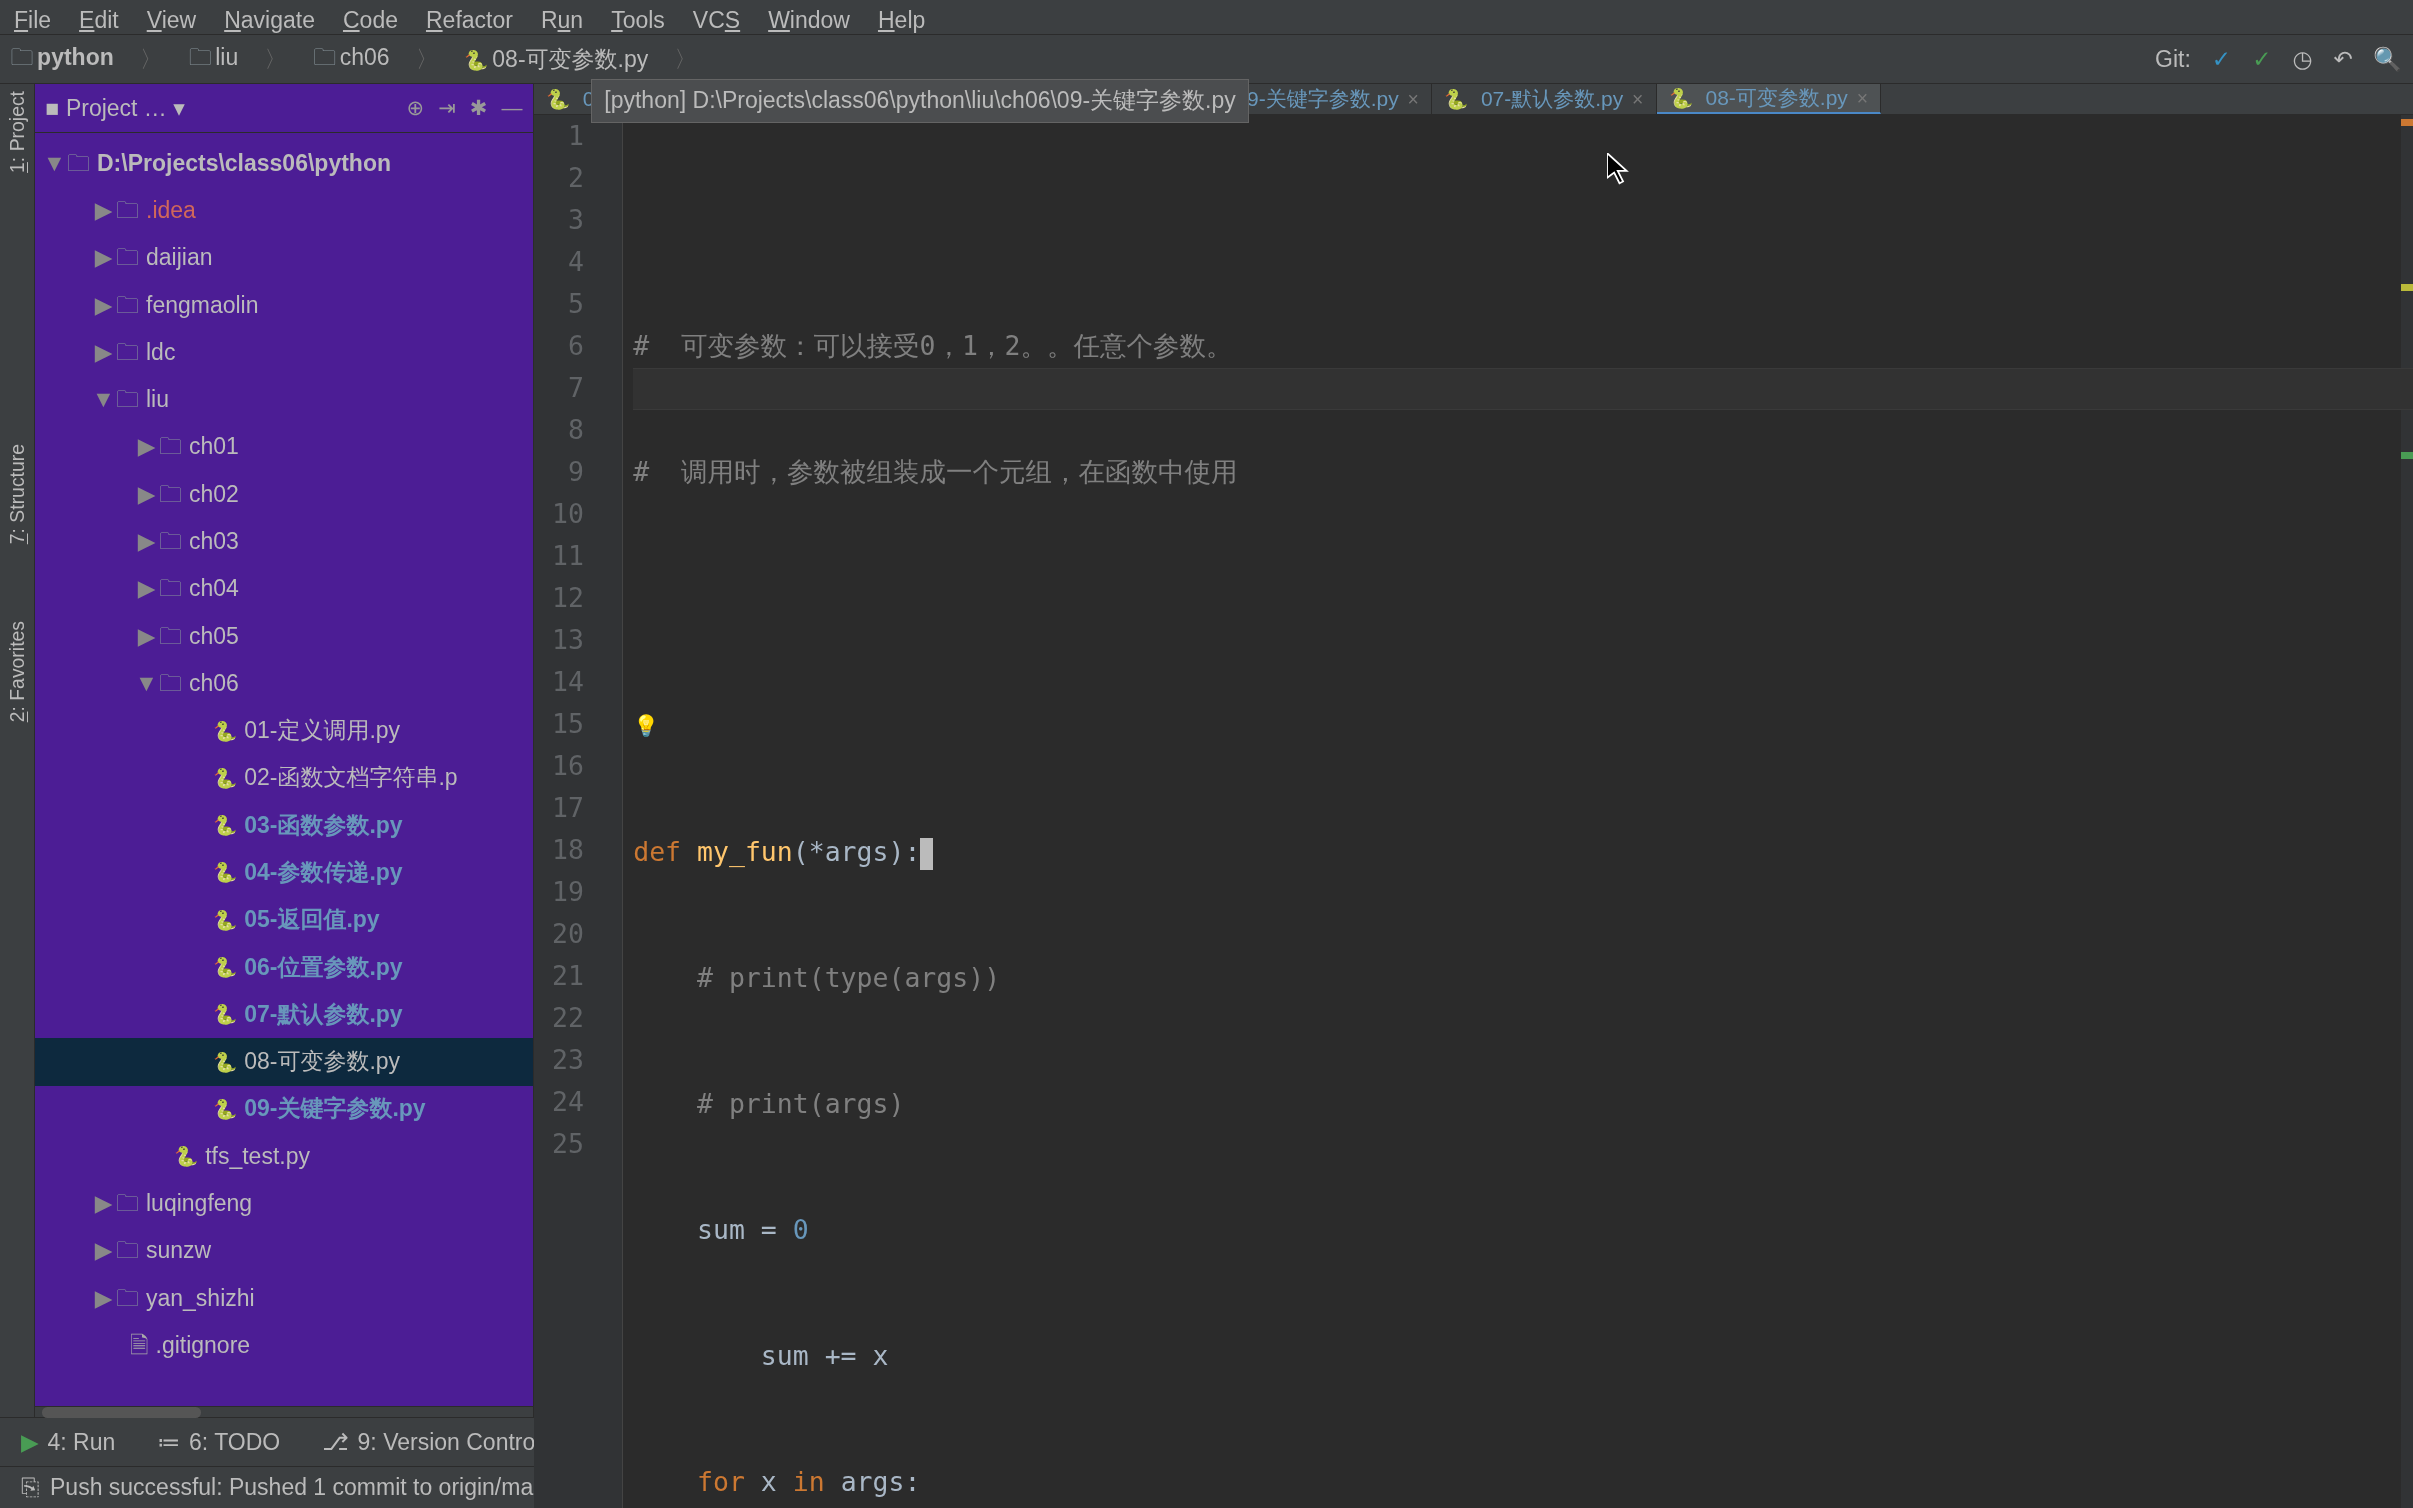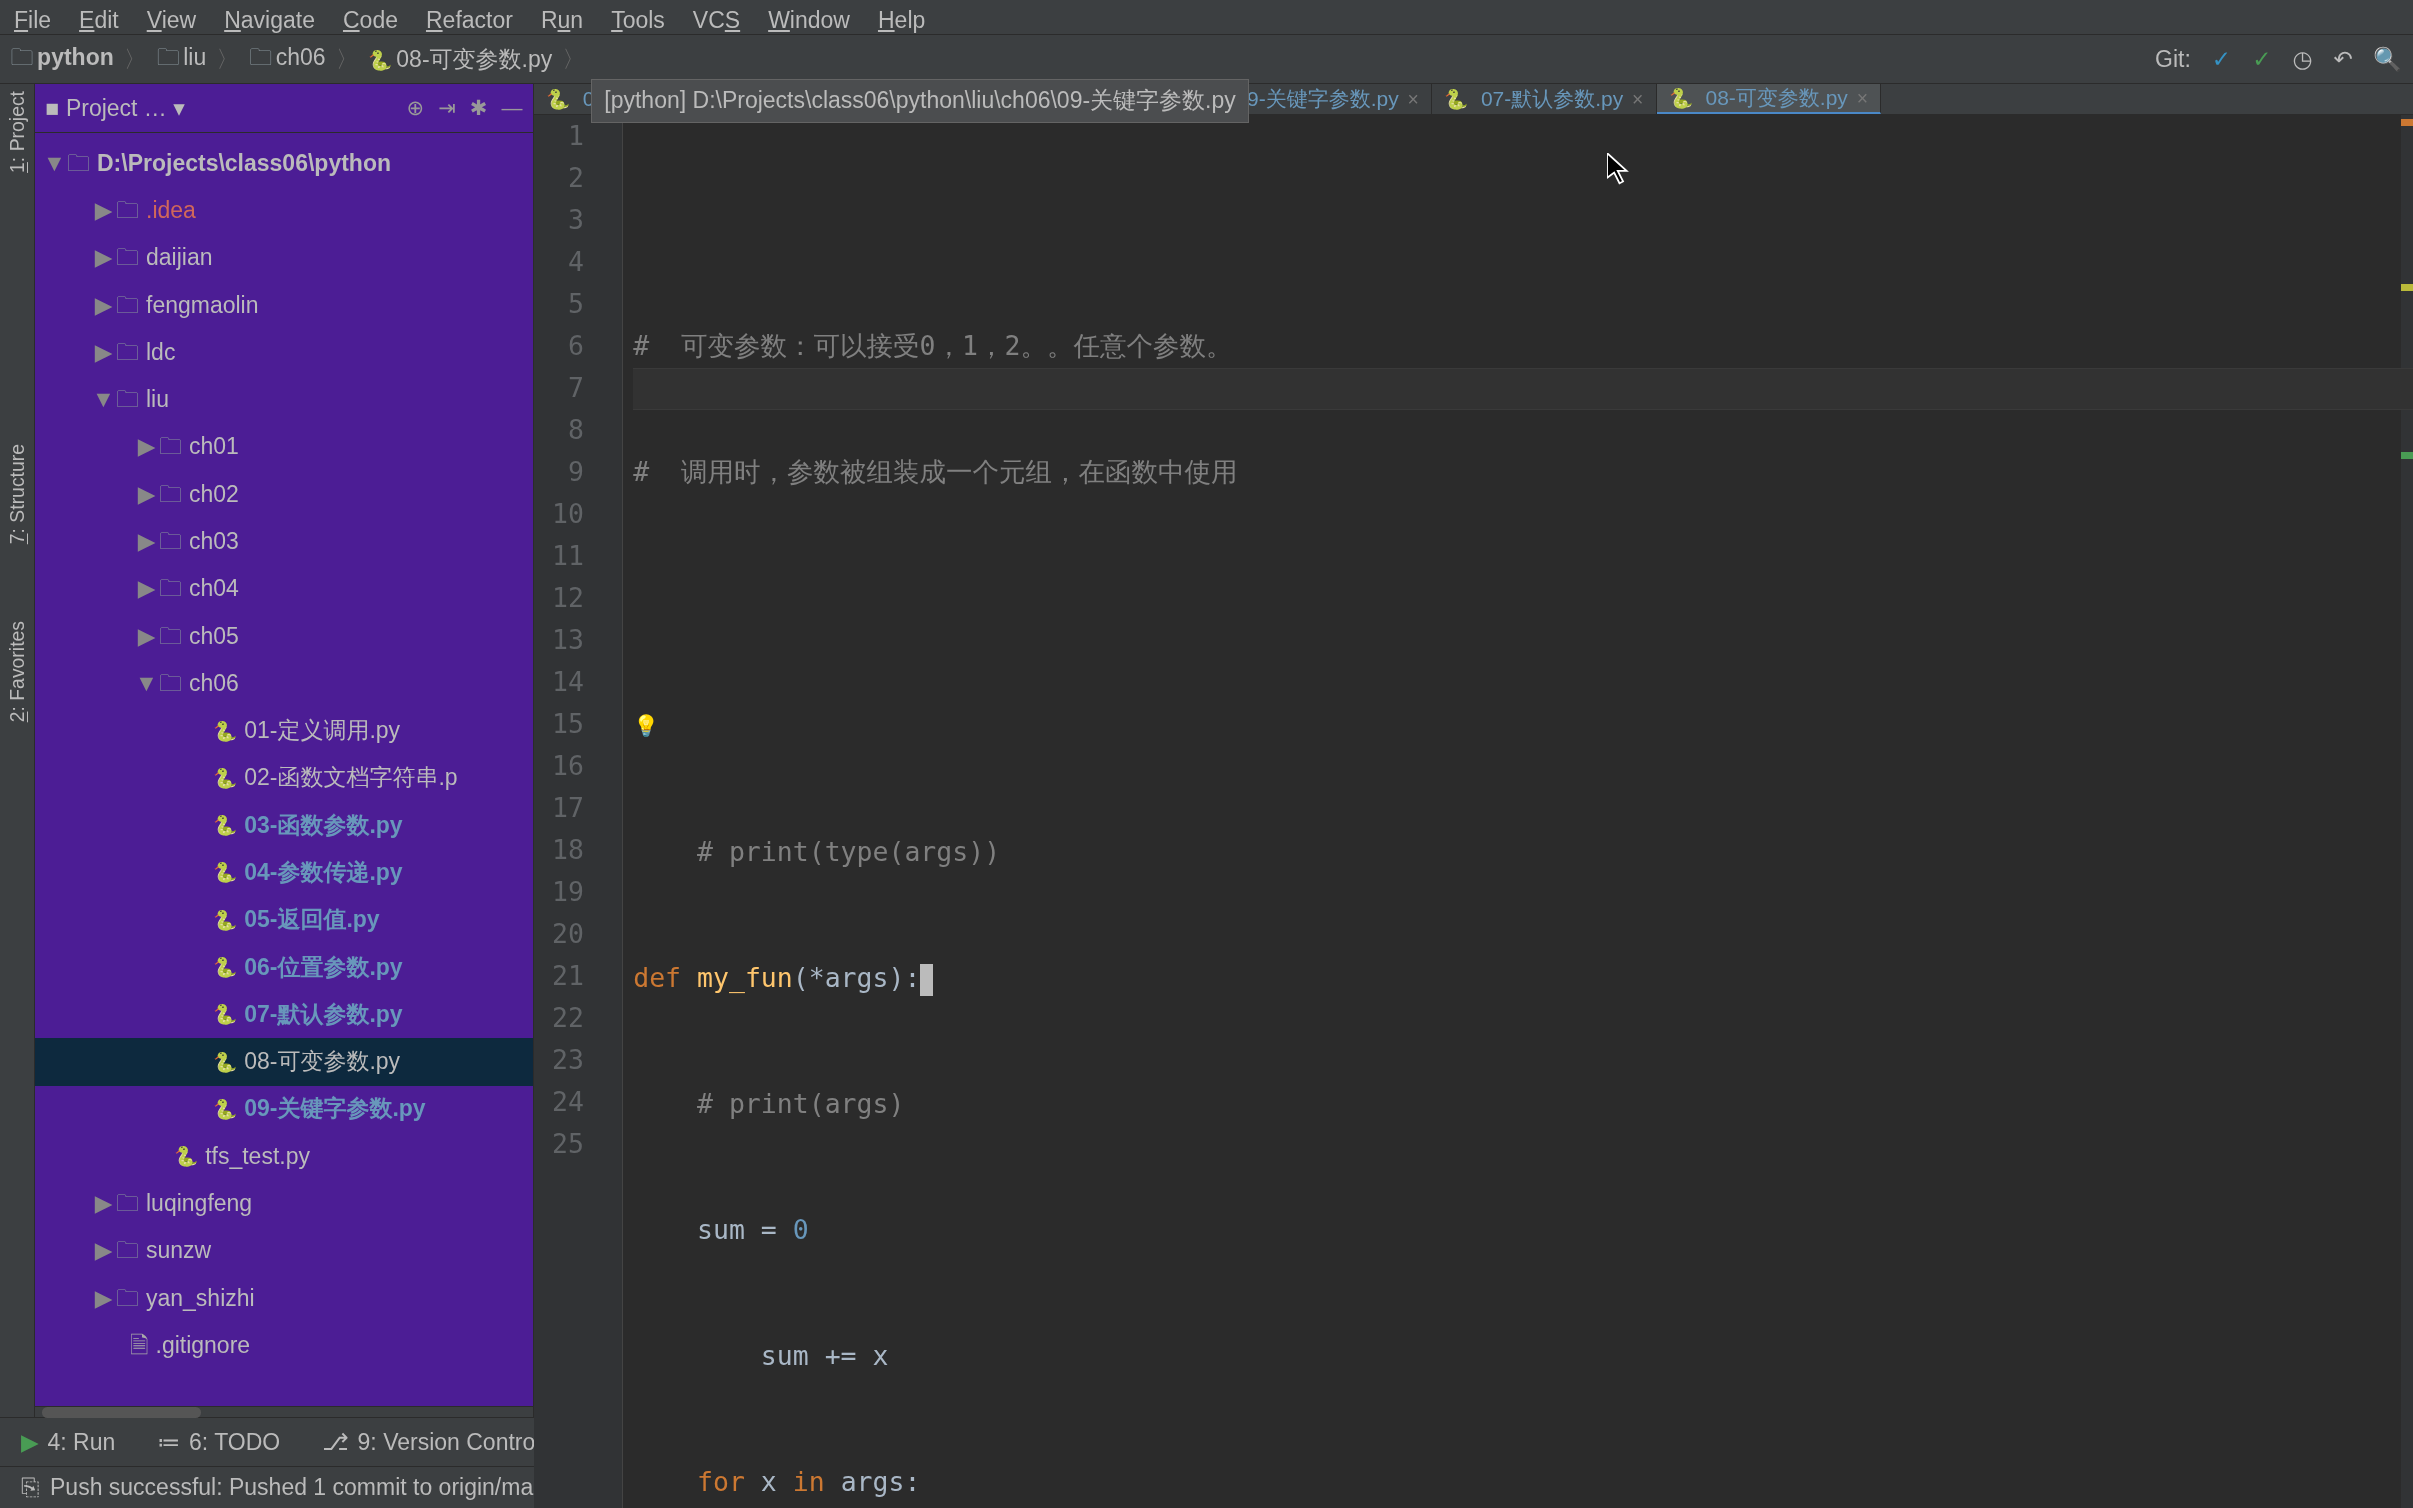--- a/index.html
+++ b/index.html
@@ -31,21 +31,21 @@
   align-items: center;
   height: 49px;
   padding: 0 10.6px;
   background: #3c3f41;
   border-bottom: 0.9px solid #2b2b2b;
   position: relative;
 }
 .breadcrumb {
   display: flex;
   align-items: center;
-  gap: 10px;
+  gap: 26px;
   font-size: 23px;
   color: #bbbbbb;
   justify-content: flex-end;
 }
 .breadcrumb .chev { color: #666; }
 .folder-icon { color: #87939a; margin-right: 3.5px; }
 .py-icon { color: #8ec07c; margin-right: 3.5px; font-size: 19.4px; }
 .toolbar-right {
   margin-left: auto;
   display: flex;
@@ -497,22 +497,22 @@
           <div>24</div>
           <div>25</div>
       </div>
       <div class="fold-gutter"></div>
       <div class="code">
         <div class="current-line" style="top:169px"></div>
         <div><span class="cmt">#  可变参数：可以接受0，1，2。。任意个参数。</span></div>
         <div><span class="cmt">#  调用时，参数被组装成一个元组，在函数中使用</span></div>
         <div>&nbsp;</div>
         <div><span class="bulb">💡</span></div>
+        <div><span class="kw">def </span><span class="fn">my_fun</span><span>(*args):</span><span class="cursor-char"></span></div>
         <div><span class="cmt">    # print(type(args))</span></div>
-        <div><span class="kw">def </span><span class="fn">my_fun</span><span>(*args):</span><span class="cursor-char"></span></div>
         <div><span class="cmt">    # print(args)</span></div>
         <div><span>    sum = </span><span class="num">0</span></div>
         <div><span>        sum += x</span></div>
         <div><span class="kw">    for </span><span>x </span><span class="kw">in </span><span>args:</span></div>
         
         
         
         
         
         

